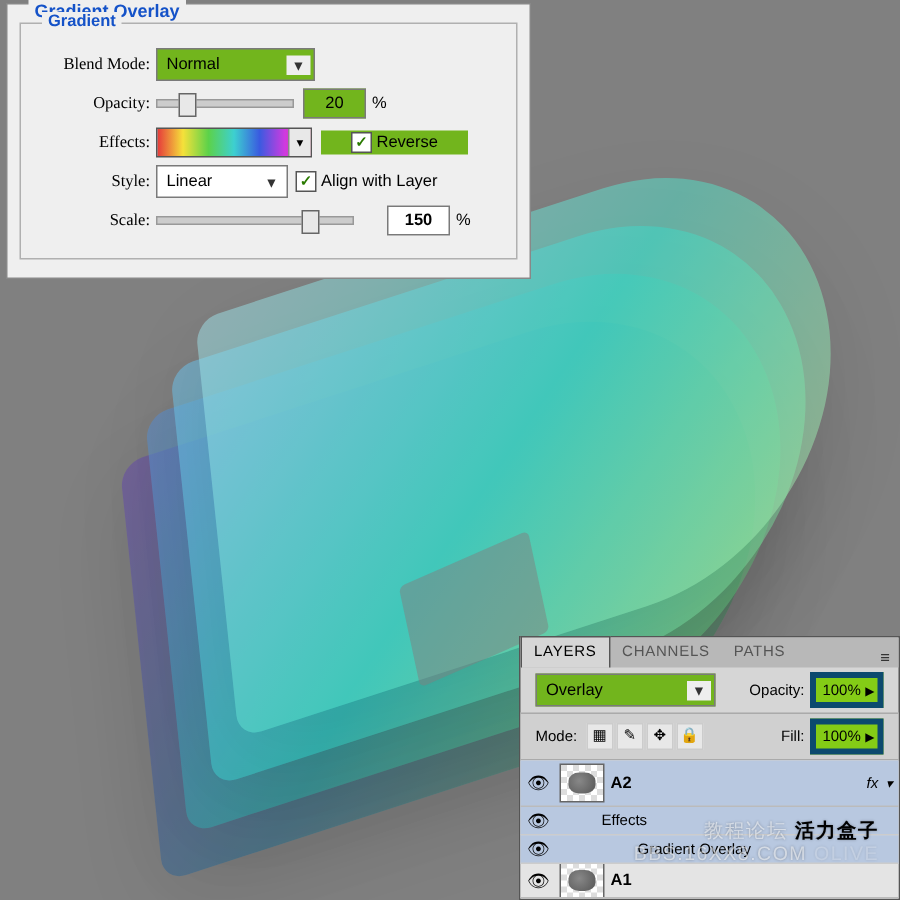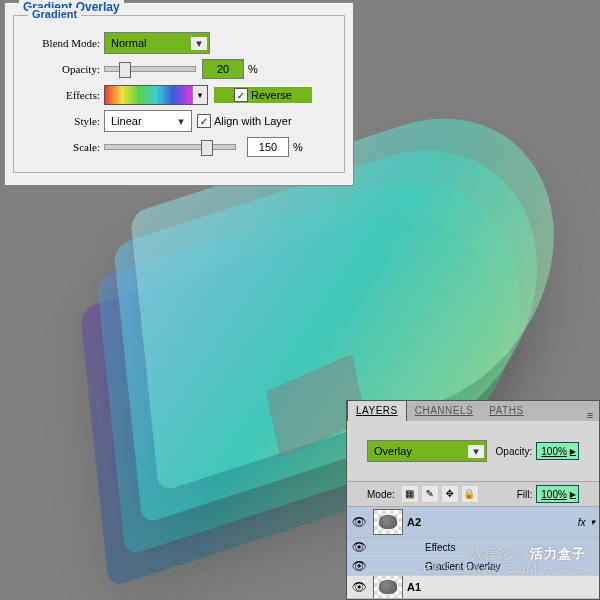--- a/index.html
+++ b/index.html
@@ -28,51 +28,51 @@
   .slider-thumb { position: absolute; top: -5px; width: 10px; height: 14px; background: #e8e8e8; border: 1px solid #666; }
   .numbox { width: 40px; height: 18px; border: 1px solid #7a7a7a; background: #fff; text-align: center; line-height: 18px; }
   .unit { margin-left: 4px; }
   .grad-swatch { width: 102px; height: 18px; border: 1px solid #555; background: linear-gradient(to right,#e63b3b,#f5e13a,#5cd24a,#3dd0d0,#3a5be0,#d03ae0,#e03a7a); display: inline-flex; align-items: center; justify-content: flex-end; }
   .grad-swatch .dd { width: 14px; height: 18px; background: #e8e8e8; border-left: 1px solid #888; text-align: center; line-height: 18px; font-size: 9px; }
   .check { width: 12px; height: 12px; border: 1px solid #555; background: #fff; display: inline-flex; align-items: center; justify-content: center; font-size: 10px; margin-right: 3px; }
   .checked::after { content: "✓"; color: #2a7a00; font-weight: bold; }
   .angle-dial { width: 32px; height: 32px; border: 1px solid #666; border-radius: 50%; position: relative; margin-left: 4px; margin-right: 8px; background: #fff; }
   .angle-dial .needle { position: absolute; left: 3px; top: 15px; width: 13px; height: 2px; background: #000; }
   .angle-dial .dot { position: absolute; left: 2px; top: 13px; width: 5px; height: 5px; background: #000; border-radius: 50%; }
-  .scale { margin-left: 5px; }
+  .scale { margin-left: 16px; font-weight: bold; }
 
   
   .panel { position: absolute; right: 0; bottom: 0; width: 252px; background: #d6d6d6; border: 1px solid #555; font-size: 11px; }
   .tabs { display: flex; background: #b8b8b8; height: 20px; align-items: flex-end; }
-  .tab { height: 20px; padding: 0 8px; line-height: 20px; font-size: 10px; letter-spacing: 0.5px; color: #555; text-decoration: underline; }
+  .tab { height: 20px; padding: 0 8px; line-height: 20px; font-size: 10px; letter-spacing: 0.5px; color: #555; }
   .tab.active { background: #d6d6d6; color: #000; border-top: 1px solid #555; border-left: 1px solid #555; border-right: 1px solid #555; }
   .tabmenu { margin-left: auto; width: 18px; text-align: center; color: #333; }
-  .panel-row { display: flex; align-items: center; padding: 3px 20px; gap: 4px; margin-top: 16px; }
+  .panel-row { display: flex; align-items: center; padding: 3px 10px; gap: 4px; }
   .opfill-lbl { margin-left: auto; font-size: 10px; }
-  .pct { display: inline-flex; align-items: center; border: 1px solid #0c4a6e; background: #86efac; height: 16px; padding: 0 2px 0 4px; font-size: 10px; text-decoration: underline; }
+  .pct { display: inline-flex; align-items: center; border: 4px solid #0c4a6e; background: #84cc16; height: 16px; padding: 0 2px 0 4px; font-size: 10px; }
   .pct .tri { font-size: 8px; margin-left: 3px; }
   .lockrow { border-top: 1px solid #aaa; border-bottom: 1px solid #aaa; background: #d0d0d0; font-size: 10px; }
   .lock-icons { display: flex; gap: 2px; margin-left: 2px; }
   .li { width: 16px; height: 16px; border: 1px solid #ccc; background: #e8e8e8; text-align: center; line-height: 15px; font-size: 10px; }
   .layers { background: #e4e4e4; }
   .layer { display: flex; align-items: center; height: 30px; border-bottom: 1px solid #bbb; padding-left: 2px; }
   .layer.selected { background: #b8c8e0; }
   .eye { width: 20px; text-align: center; font-size: 12px; }
   .thumb-wrap { width: 28px; height: 24px; border: 1px solid #666; background: repeating-conic-gradient(#fff 0 25%, #ddd 0 50%) 0 0/8px 8px; display: flex; align-items: center; justify-content: center; margin: 0 4px; }
   .thumb-shape { width: 18px; height: 14px; background: radial-gradient(circle at 40% 40%, #888, #555); border-radius: 40%; }
   .lname { font-weight: bold; }
   .fx { margin-left: auto; margin-right: 4px; font-style: italic; font-size: 10px; display: flex; align-items: center; gap: 3px; }
   .subitem { display: flex; align-items: center; height: 18px; border-bottom: 1px solid #ccc; padding-left: 2px; background: #b8c8e0; font-size: 10px; }
-  .subitem .sublabel { margin-left: 56px; }
+  .subitem .sublabel { margin-left: 32px; }
   .subitem .eye { width: 20px; }
   .triangle { font-size: 9px; margin-left: 2px; }
 
   
   .wm { position: absolute; right: 14px; bottom: 24px; color: rgba(255,255,255,0.55); font-size: 13px; letter-spacing: 1px; text-align: right; line-height: 15px; text-shadow: 0 0 2px rgba(0,0,0,0.3); }
-  .wm .red { color: #ffffff; font-weight: bold; margin-top: 12px; }
+  .wm .red { color: #000000; font-weight: bold; margin-top: 12px; }
 </style>
 </head>
 <body>
 
 <div class="stage">
 
   <div class="art">
     <div class="slab s1"></div>
     <div class="slab s2"></div>
     <div class="slab s3"></div>

